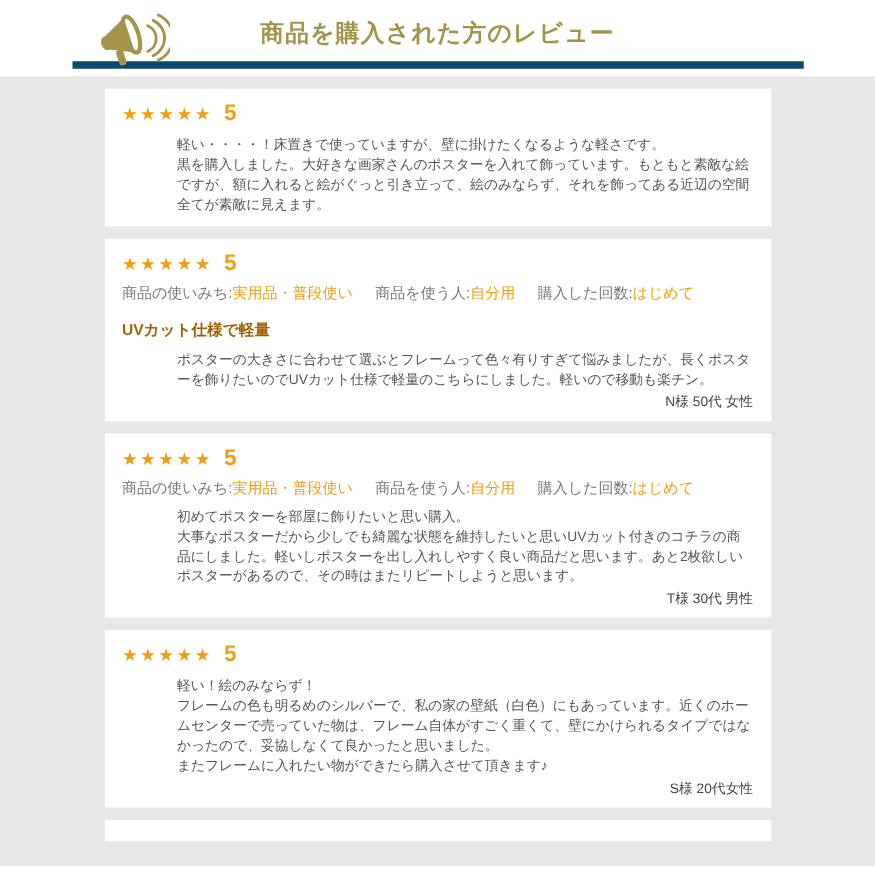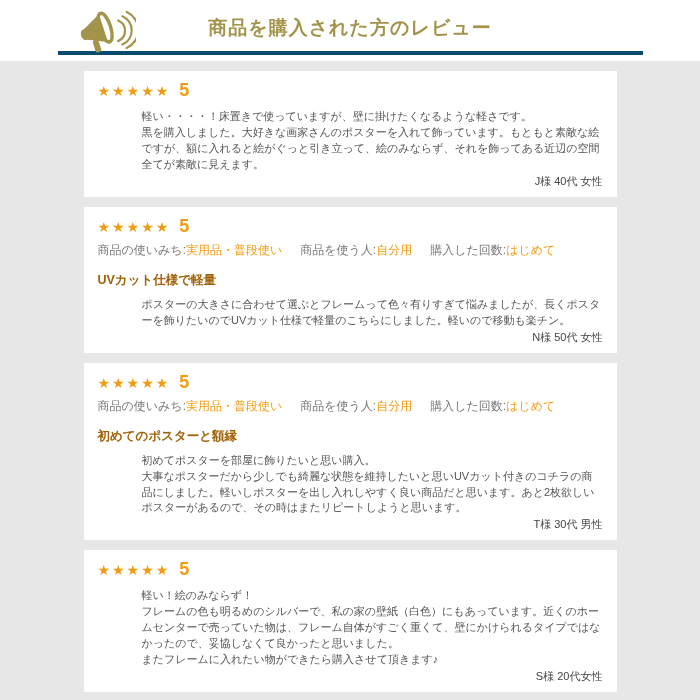--- a/index.html
+++ b/index.html
@@ -5,21 +5,21 @@
   * { margin:0; padding:0; box-sizing:border-box; }
   html,body { background:#ffffff; }
   .page {
     width:700px; height:700px; overflow:hidden; background:#ffffff;
     font-family:"Liberation Sans","DejaVu Sans",sans-serif; color:#555;
   }
   .container { width:585px; margin:0 auto; }
   
   .header {
     position:relative; height:55px;
-    border-bottom:4px solid #0c4a6e;
+    border-bottom:6px solid #0c4a6e;
     display:flex; align-items:center; justify-content:center;
   }
   .header-icon { position:absolute; left:20px; top:6px; width:58px; height:48px; }
   .header-title {
     font-size:19px; font-weight:bold; color:#a3934b; letter-spacing:1px;
     padding-top:4px;
   }
   
   .review-band { background:#e7e7e7; padding:10px 0 20px; margin-top:6px; }
   .card {
@@ -66,21 +66,20 @@
 
     <article class="card">
       <div class="stars-row">
         <span class="stars">★★★★★</span>
         <span class="score">5</span>
       </div>
       <div class="review-body">
         <p>軽い・・・・！床置きで使っていますが、壁に掛けたくなるような軽さです。</p>
         <p>黒を購入しました。大好きな画家さんのポスターを入れて飾っています。もともと素敵な絵ですが、額に入れると絵がぐっと引き立って、絵のみならず、それを飾ってある近辺の空間全てが素敵に見えます。</p>
       </div>
-      <div class="reviewer">J様 40代 女性</div>
     </article>
 
     <article class="card">
       <div class="stars-row">
         <span class="stars">★★★★★</span>
         <span class="score">5</span>
       </div>
       <div class="meta-row">
         <span class="meta-item"><span>商品の使いみち:</span><span class="meta-value">実用品・普段使い</span></span>
         <span class="meta-item"><span>商品を使う人:</span><span class="meta-value">自分用</span></span>
@@ -96,21 +95,20 @@
     <article class="card">
       <div class="stars-row">
         <span class="stars">★★★★★</span>
         <span class="score">5</span>
       </div>
       <div class="meta-row">
         <span class="meta-item"><span>商品の使いみち:</span><span class="meta-value">実用品・普段使い</span></span>
         <span class="meta-item"><span>商品を使う人:</span><span class="meta-value">自分用</span></span>
         <span class="meta-item"><span>購入した回数:</span><span class="meta-value">はじめて</span></span>
       </div>
-      <h3 class="review-title">初めてのポスターと額縁</h3>
       <div class="review-body">
         <p>初めてポスターを部屋に飾りたいと思い購入。</p>
         <p>大事なポスターだから少しでも綺麗な状態を維持したいと思いUVカット付きのコチラの商品にしました。軽いしポスターを出し入れしやすく良い商品だと思います。あと2枚欲しいポスターがあるので、その時はまたリピートしようと思います。</p>
       </div>
       <div class="reviewer">T様 30代 男性</div>
     </article>
 
     <article class="card">
       <div class="stars-row">
         <span class="stars">★★★★★</span>

